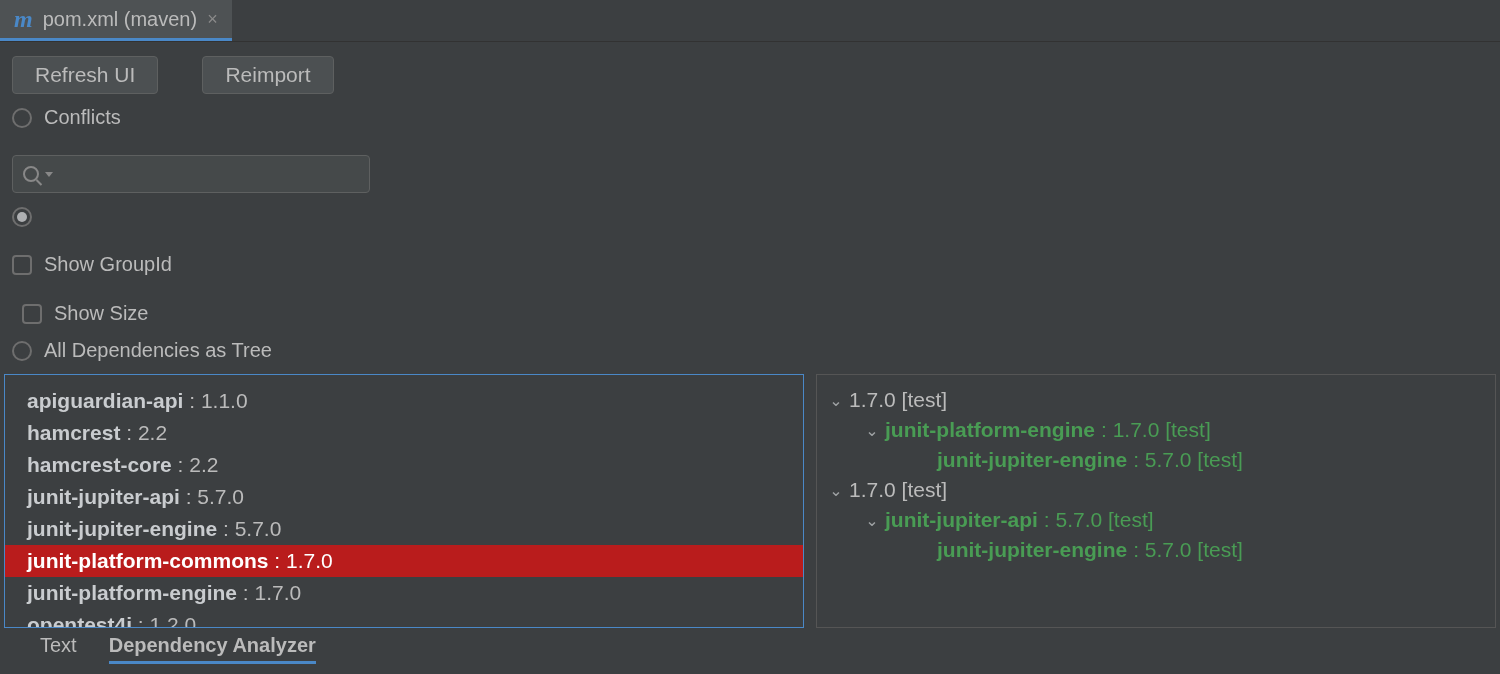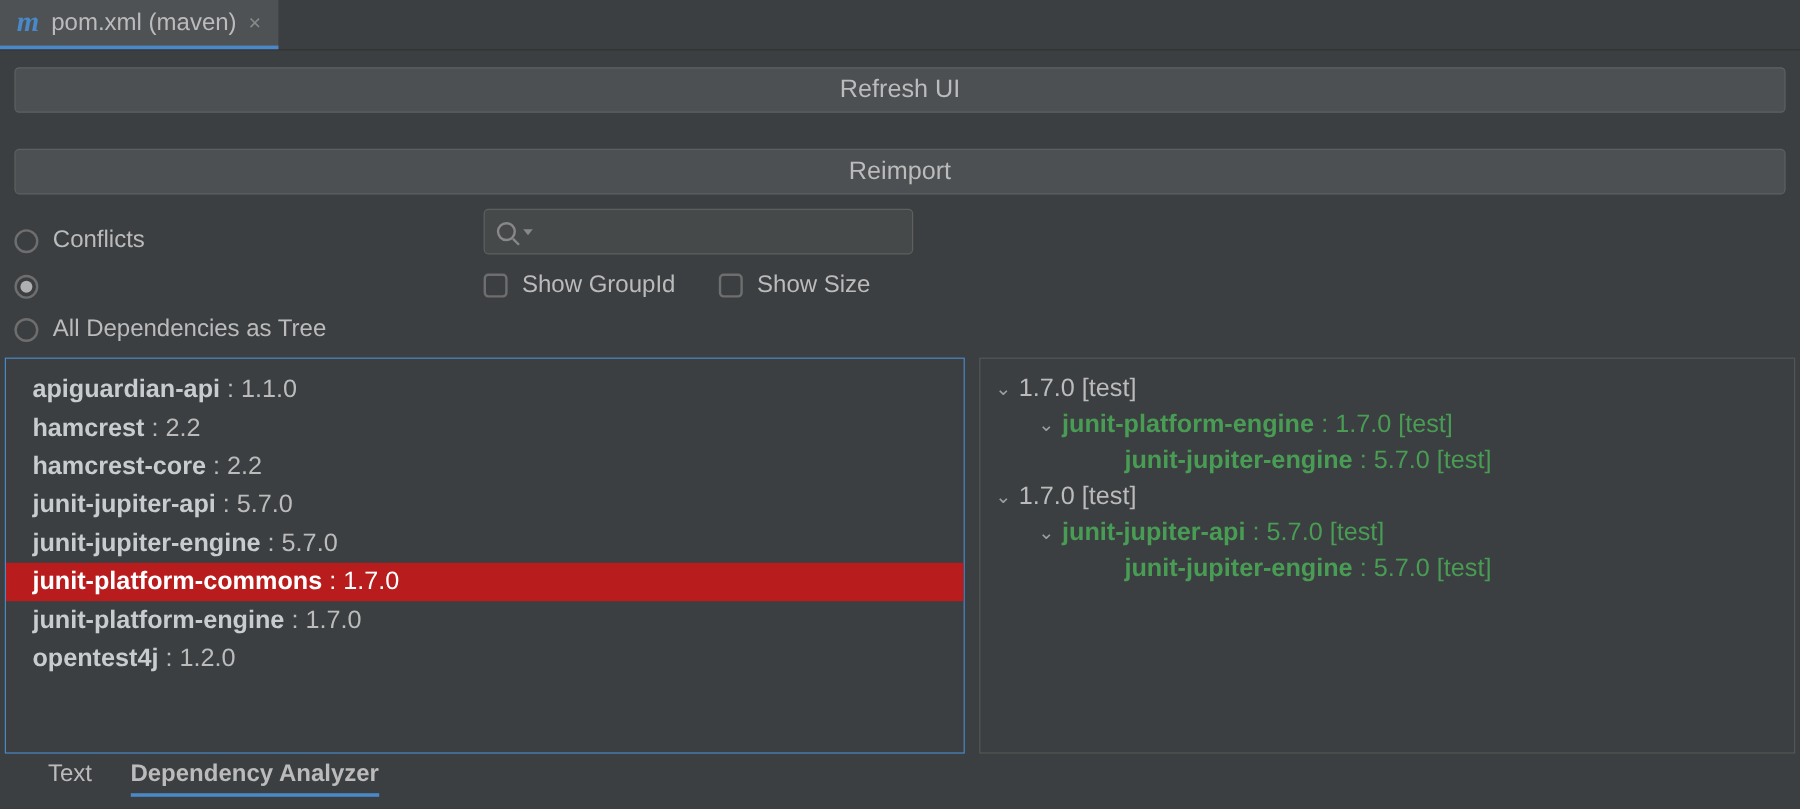--- a/index.html
+++ b/index.html
@@ -38,42 +38,42 @@
     font-family: Georgia, serif;
   }
   .tab .close {
     color: #8a8a8a;
     font-size: 18px;
     cursor: pointer;
   }
   .toolbar {
     padding: 14px 12px 6px 12px;
     display: flex;
-    gap: 30px;
-    flex-direction: column;
+    gap: 44px;
   }
   .btn {
     background: #4c5052;
     border: 1px solid #5e6060;
     border-radius: 4px;
     color: #bbbbbb;
     padding: 6px 22px;
     font-size: 21px;
     cursor: pointer;
   }
   .filters {
     padding: 6px 12px 12px 12px;
     display: flex;
     flex-direction: column;
     gap: 14px;
   }
   .filter-row {
     display: flex;
-    align-items: flex-end;
+    align-items: flex-start;
     gap: 26px;
+    flex-direction: column;
   }
   .radio-group {
     width: 365px;
     display: flex;
     align-items: center;
     gap: 12px;
   }
   .radio {
     width: 20px;
     height: 20px;

